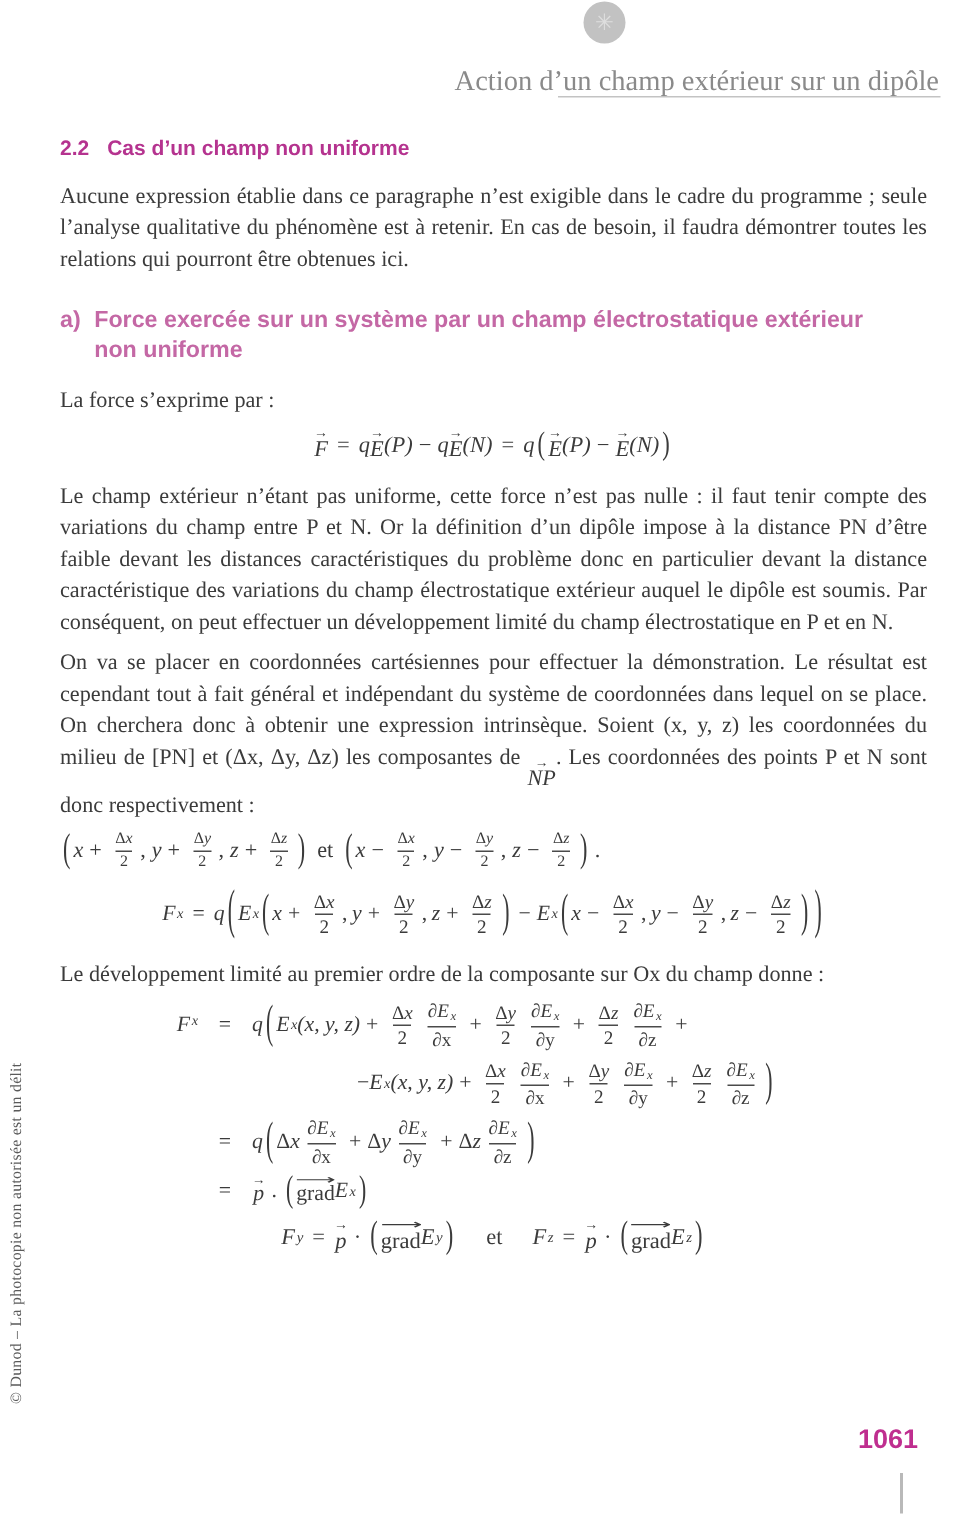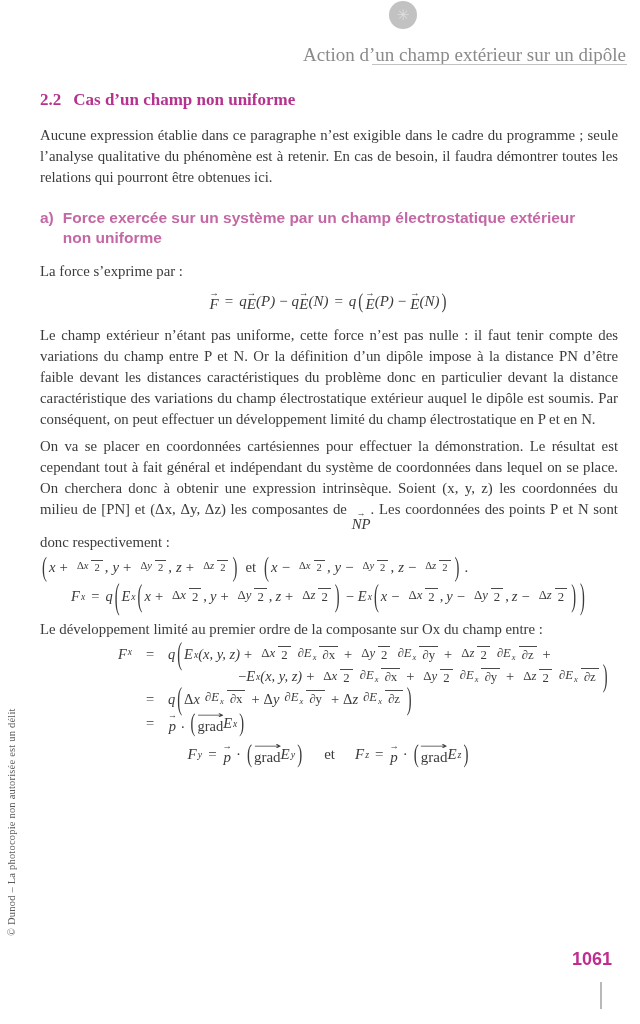--- a/index.html
+++ b/index.html
@@ -13,38 +13,38 @@
                 font-family:"Liberation Serif",serif;}
   .head-rule{position:absolute;top:64px;left:372px;right:13px;height:1px;background:#c3c3c3;}
   
   .copyright{position:absolute;left:6px;top:936px;transform:rotate(-90deg);transform-origin:0 0;
              white-space:nowrap;font-size:10.5px;color:#5a5a5a;letter-spacing:.2px;}
   .pagenum{position:absolute;top:949px;right:28px;font-family:"Liberation Sans",sans-serif;
            font-weight:bold;font-size:18px;color:#bf2e8f;}
   .pagetick{position:absolute;top:982px;right:38px;width:2px;height:27px;background:#b9b9b9;}
   
   .content{position:absolute;left:40px;right:22px;top:90px;}
-  h2.sec{font-family:Liberation Serif, serif;font-size:17px;font-weight:bold;
+  h2.sec{font-family:Liberation Sans, sans-serif;font-size:14px;font-weight:bold;
          color:#b5338f;margin:0 0 15px 0;display:flex;gap:12px;}
   .subhead{font-family:"Liberation Sans",sans-serif;font-size:15.5px;font-weight:bold;
            color:#c468a5;display:flex;gap:9px;line-height:1.28;margin:0 0 13px 0;}
   .subhead .stitle{max-width:520px;}
   p.body{font-size:14.8px;line-height:21px;text-align:justify;margin:0 0 6px 0;}
   p.body.gap{margin-bottom:20px;}
   
   .mi{font-style:italic;}
   .up{font-style:normal;}
   .sb{font-size:.66em;font-style:italic;vertical-align:-0.3em;margin-left:1px;}
   .op{margin:0 4px;}
   .sp{margin:0 6px;}
   .vec{display:inline-flex;flex-direction:column;align-items:center;line-height:1;}
   .vec .va{font-size:.62em;line-height:.55;margin-bottom:1px;font-style:normal;}
   .vec .vb{line-height:1.05;}
   .vecw .va{transform:scaleX(2.1);}
-  .frac{display:inline-flex;line-height:1.15;
+  .frac{display:inline-flex;flex-direction:column;align-items:center;line-height:1.15;
         margin:0 2px;font-size:.88em;vertical-align:middle;}
   .frac .fn{padding:0 3px 1px 3px;}
   .frac .fd{border-top:1px solid #4a4a4a;padding:1px 3px 0 3px;}
   .fs{font-size:.72em;}
   .par{display:inline-block;font-weight:300;}
   .pm{transform:scaleY(1.45);margin:0 2px;}
   .pc{transform:scaleY(1.8);margin:0 2px;}
   .pL{transform:scaleY(2.15);margin:0 2px;}
   .pXL{transform:scaleY(2.5);margin:0 2px;}
   .pG{transform:scaleY(1.7);margin:0 2px;}
@@ -238,21 +238,21 @@
       <span class="mi">z</span>
       <span class="op up">−</span>
       <span class="frac">
           <span class="fn"><span class="up">Δ</span><span class="mi">z</span></span>
           <span class="fd up">2</span>
         </span>
       <span class="par pL">)</span>
       <span class="par pXL">)</span>
     </div>
 
-    <p class="body">Le développement limité au premier ordre de la composante sur Ox du champ entre :</p>
+    <p class="body">Le développement limité au premier ordre de la composante sur Ox du champ donne :</p>
 
     <div class="deriv">
 
       <div class="drow">
         <span class="dl">
             <span class="mi">F</span>
             <span class="sb">x</span>
           </span>
         <span class="de up">=</span>
         <span class="dr">

